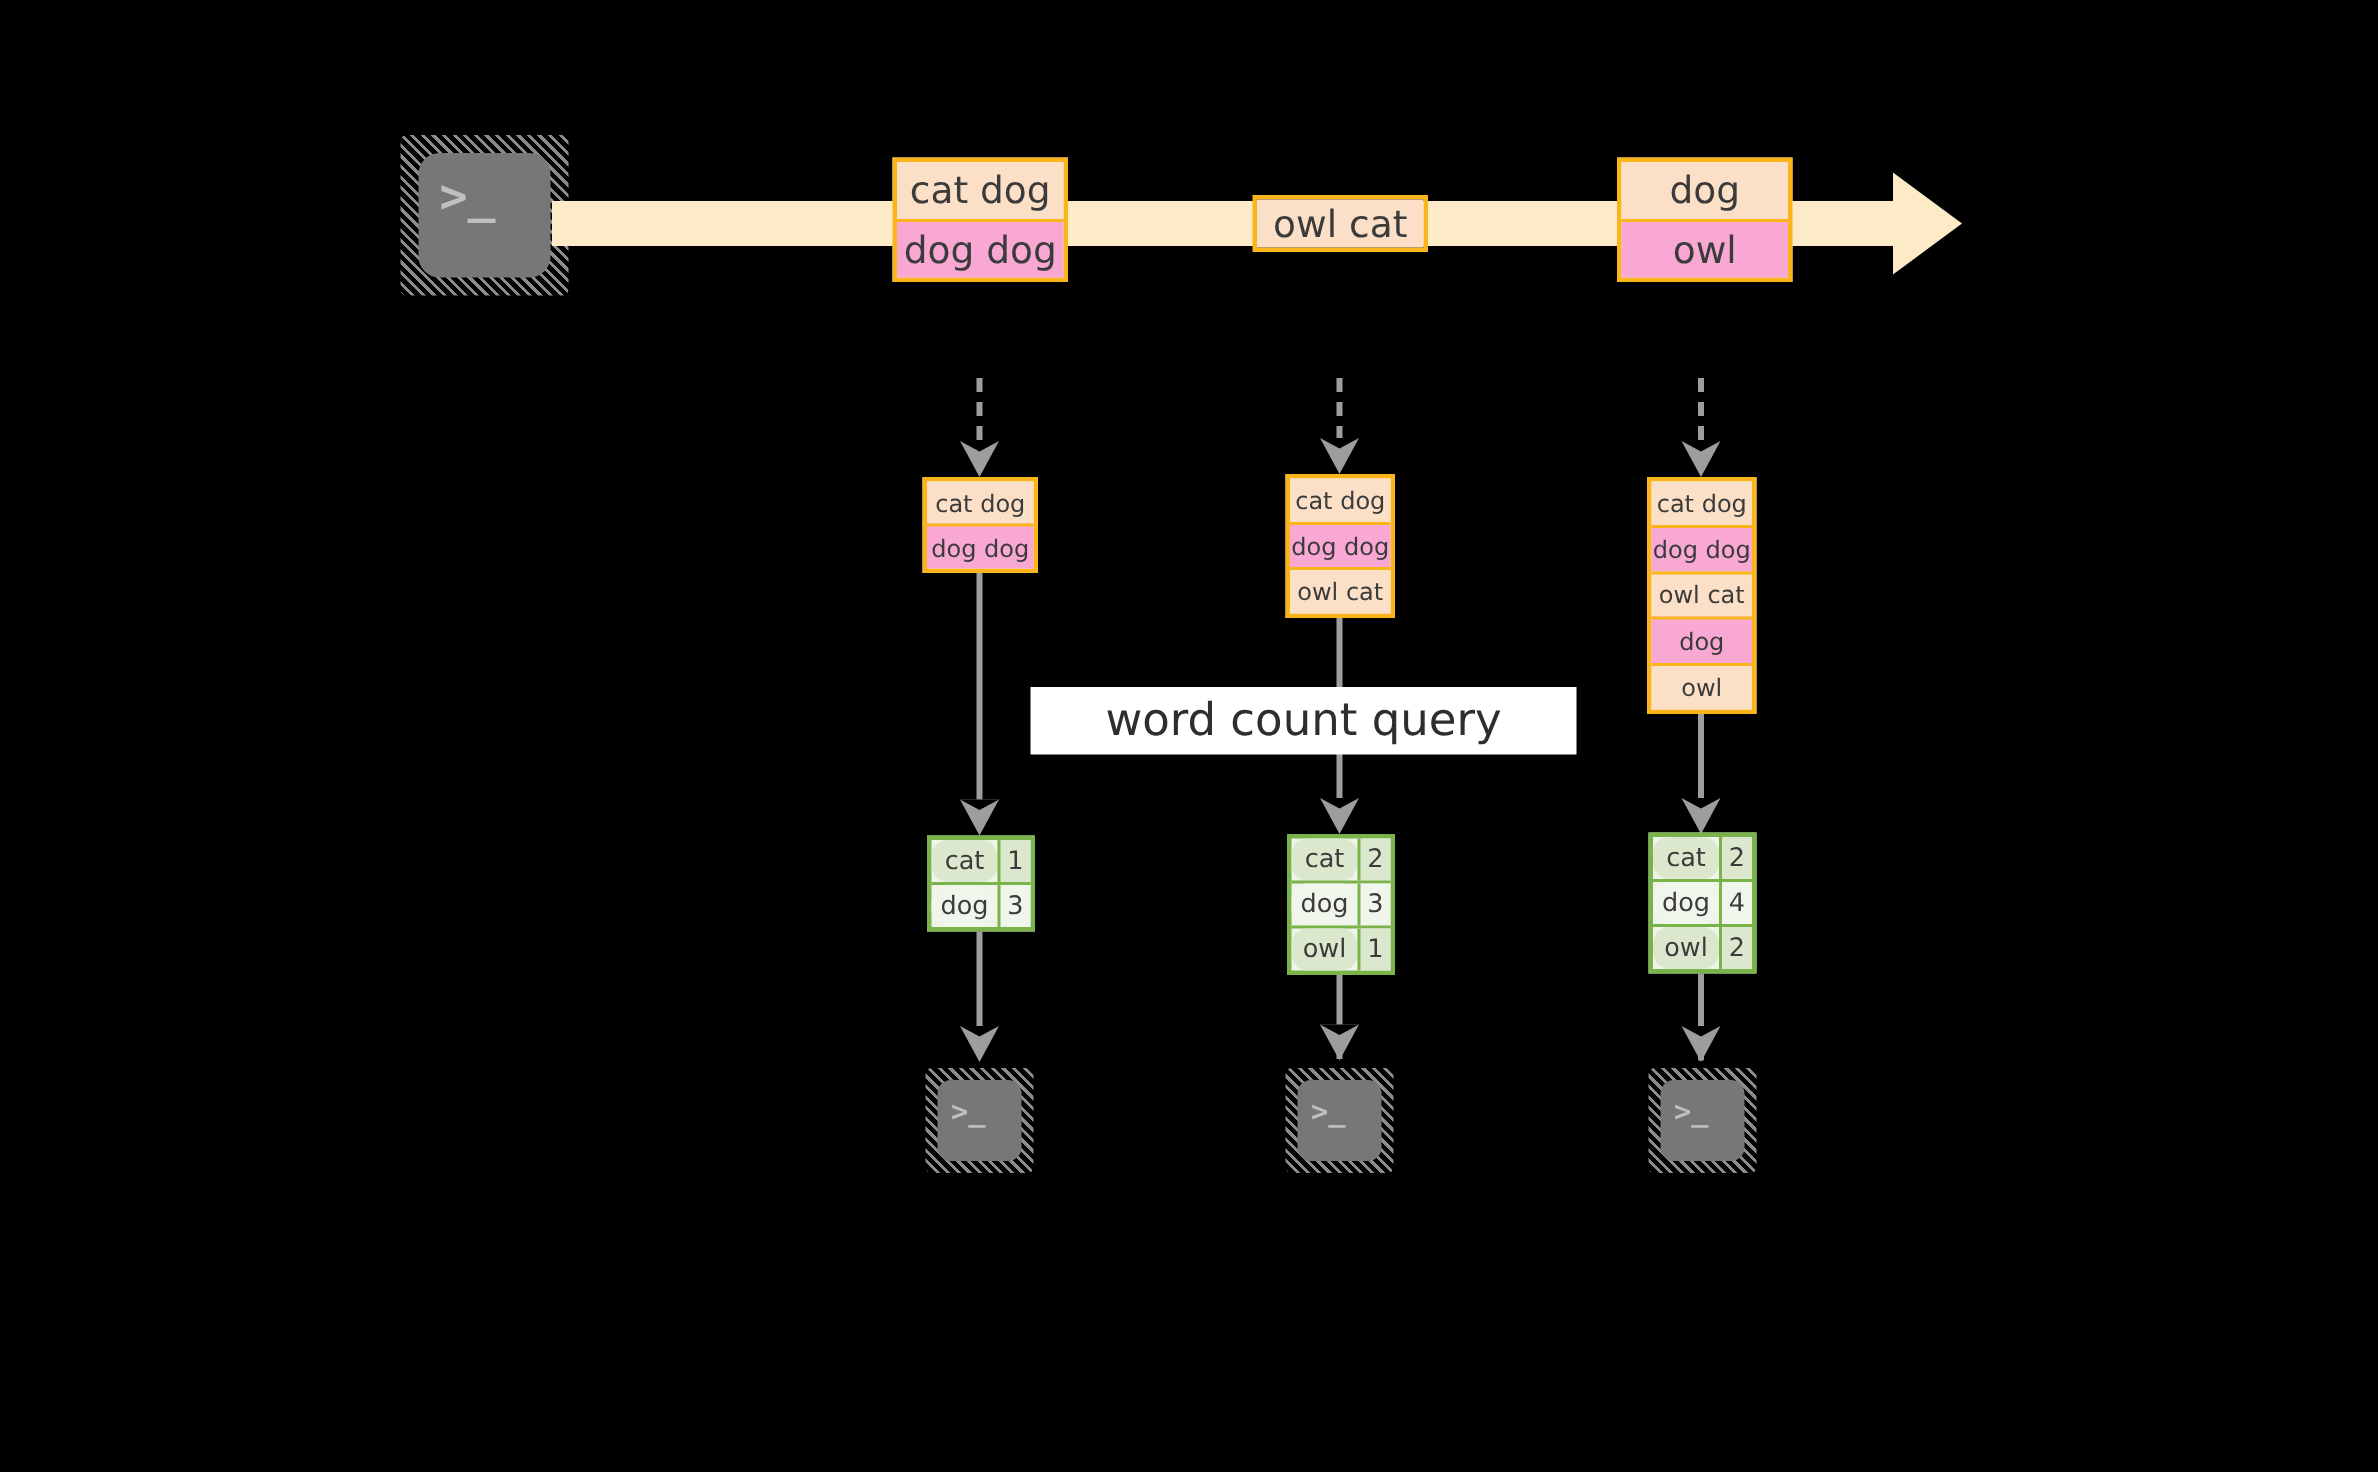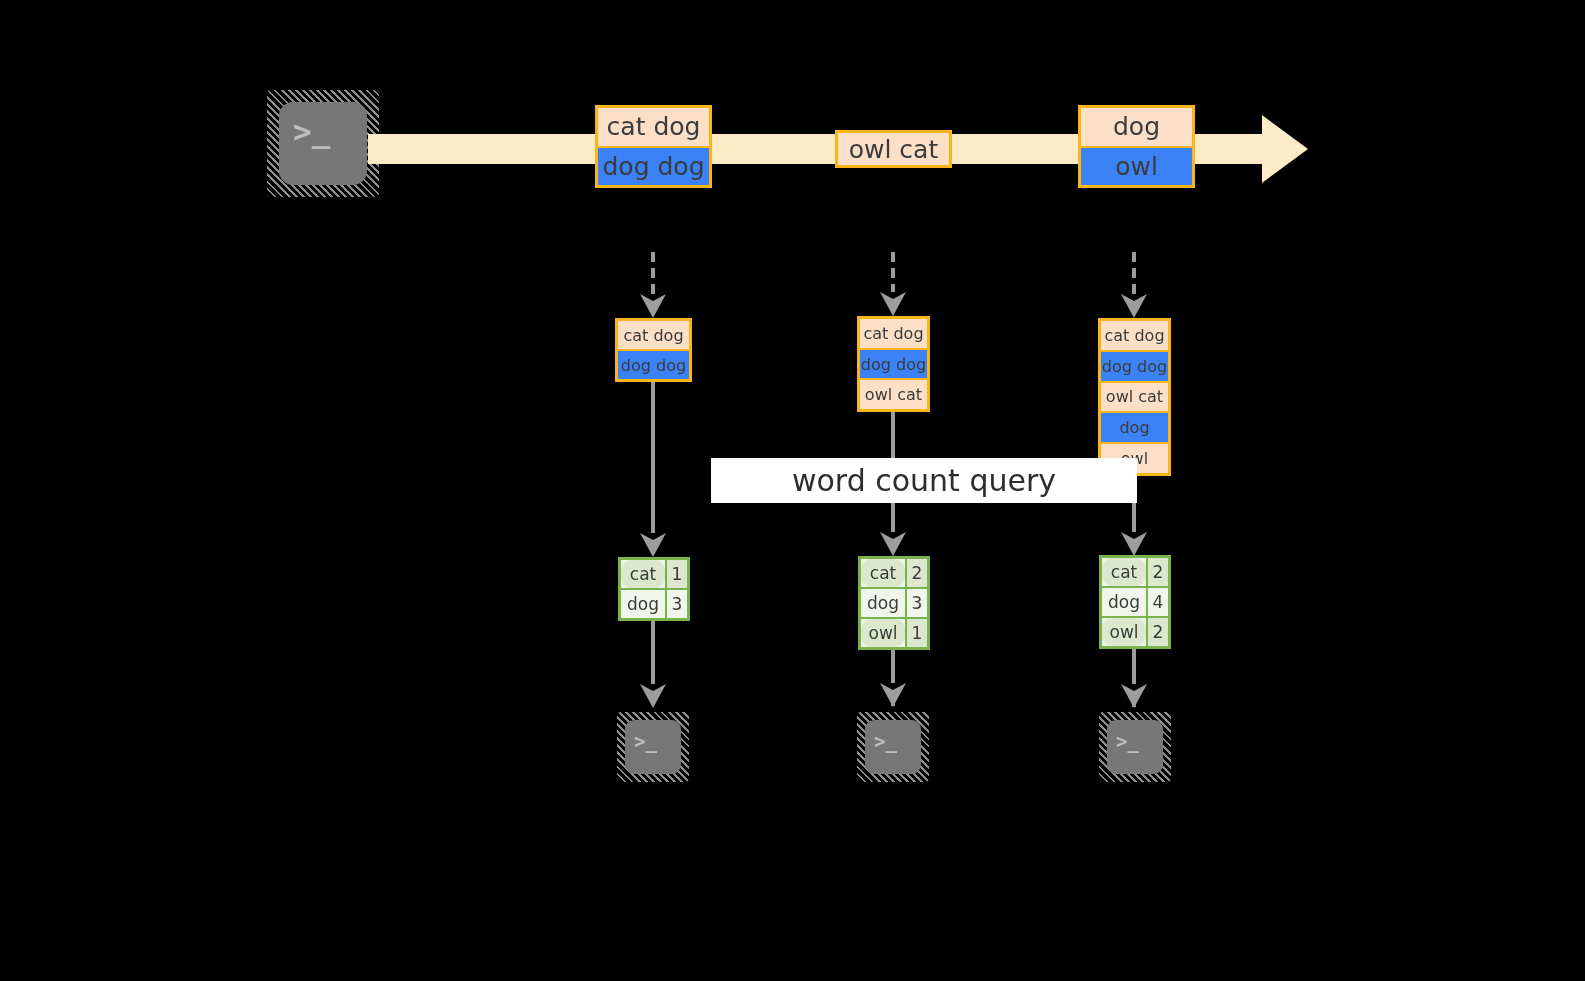--- a/index.html
+++ b/index.html
@@ -73,21 +73,21 @@
   }
   .obox .cell {
     flex: 1 1 auto;
     display: flex;
     align-items: center;
     justify-content: center;
     color: #3b3b3b;
     white-space: nowrap;
   }
   .obox .cell.dark  { background: #FBDFC6; }
-  .obox .cell.light { background: #3b82f6; }
+  .obox .cell.light { background: #f9a8d4; }
   .obox .cell + .cell { border-top: 2px solid #F9B519; }
 
   .obox.top-big .cell { font-size: 25px; }
   .obox.stack .cell   { font-size: 16px; }
 
   
   .gbox {
     position: absolute;
     box-sizing: border-box;
     border: 3px solid #79B349;
@@ -282,17 +282,17 @@
 
   <div class="gline" style="left:1132px; top:649px; width:4px; height:58px;"></div>
   <div class="ghead" style="left:1121px; top:684px;"></div>
 
   <div class="terminal small" style="left:1099px; top:712px; width:72px; height:70px;">
     <div class="hatch"></div>
     <div class="face"></div>
     <div class="glyph">&gt;_</div>
   </div>
 
-  <div class="banner" style="left:711px; top:458px; width:426px; height:45px;text-align:right;">
+  <div class="banner" style="left:687px; top:458px; width:364px; height:45px;text-align:right;">
     <span class="banner-label">word count query</span>
   </div>
 
 </div>
 
 </body></html>

